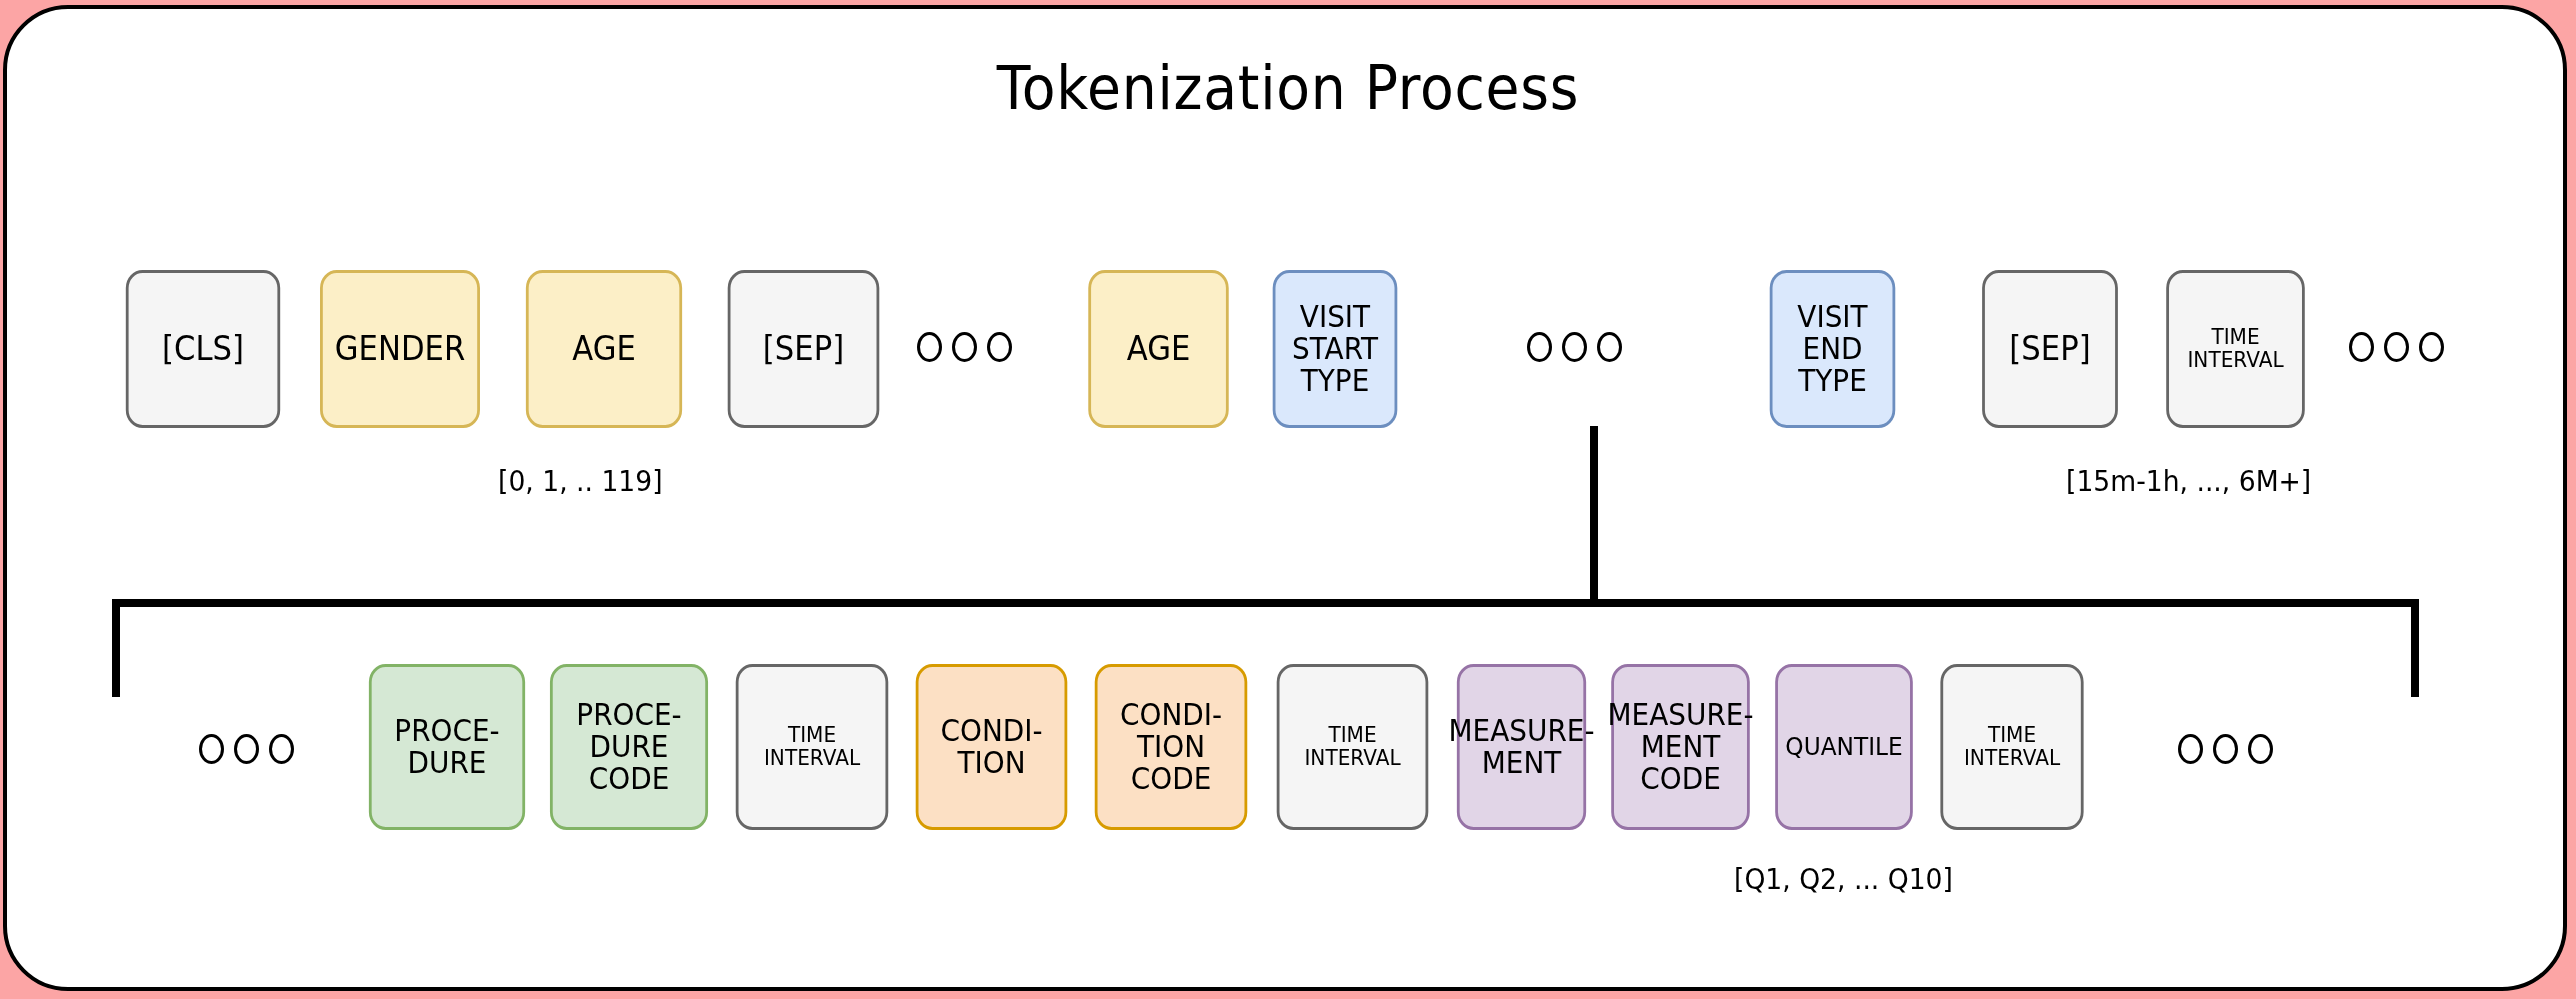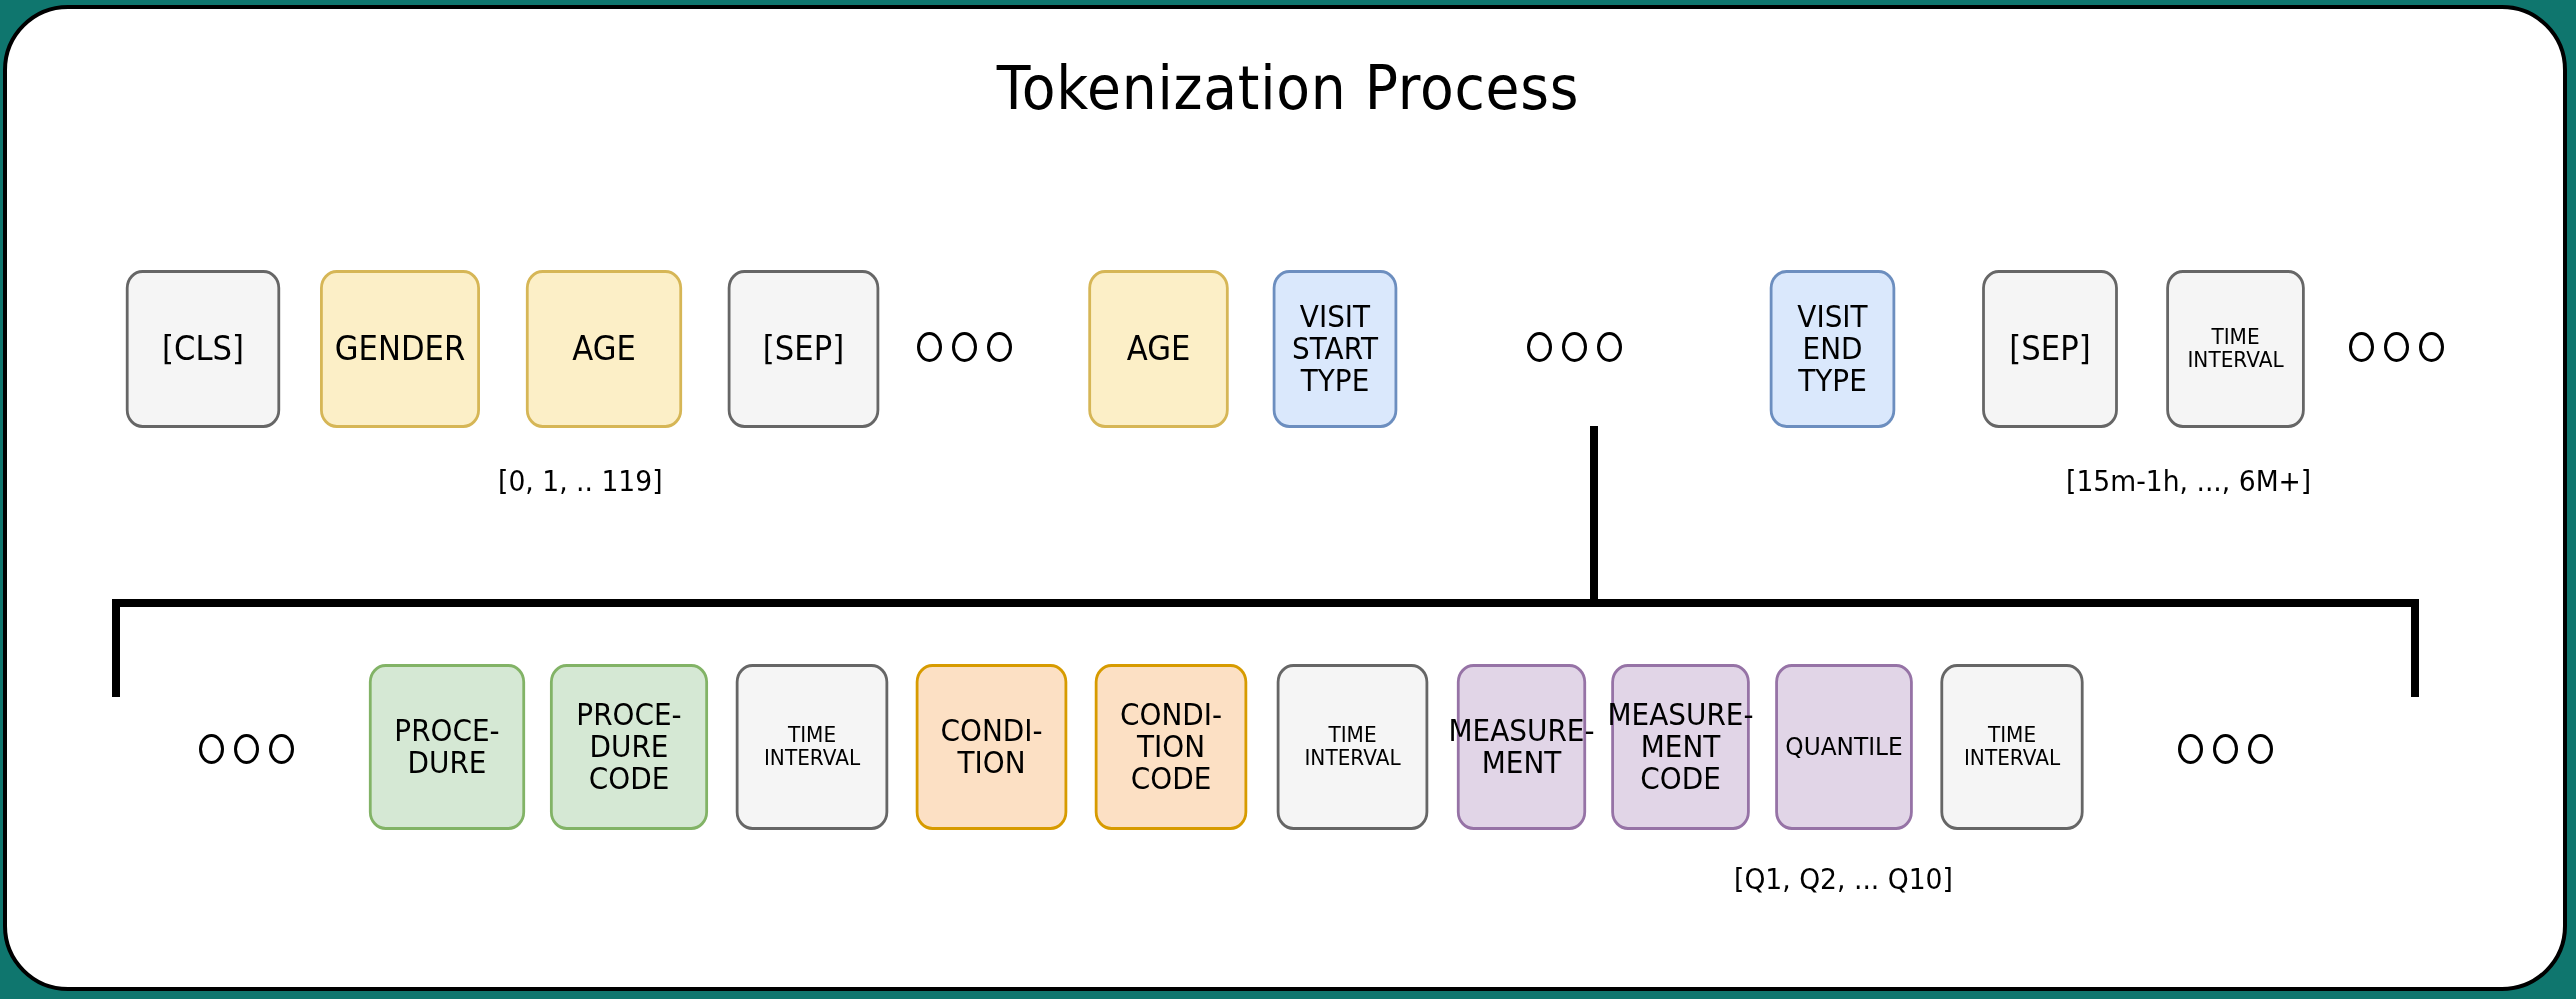--- a/index.html
+++ b/index.html
@@ -7,21 +7,21 @@
     padding: 0;
     background: #ffffff;
   }
   body {
     font-family: "DejaVu Sans", sans-serif;
   }
   #canvas {
     position: relative;
     width: 2576px;
     height: 999px;
-    background: #0f766e;
+    background: #fca5a5;
     overflow: hidden;
   }
 
   
   #outer-frame {
     position: absolute;
     left: 3.3px;
     top: 5px;
     width: 2564px;
     height: 986px;

